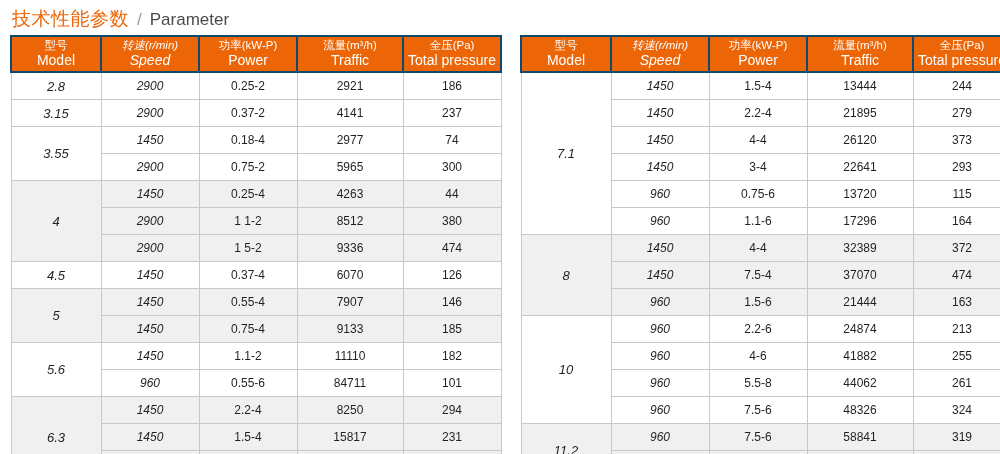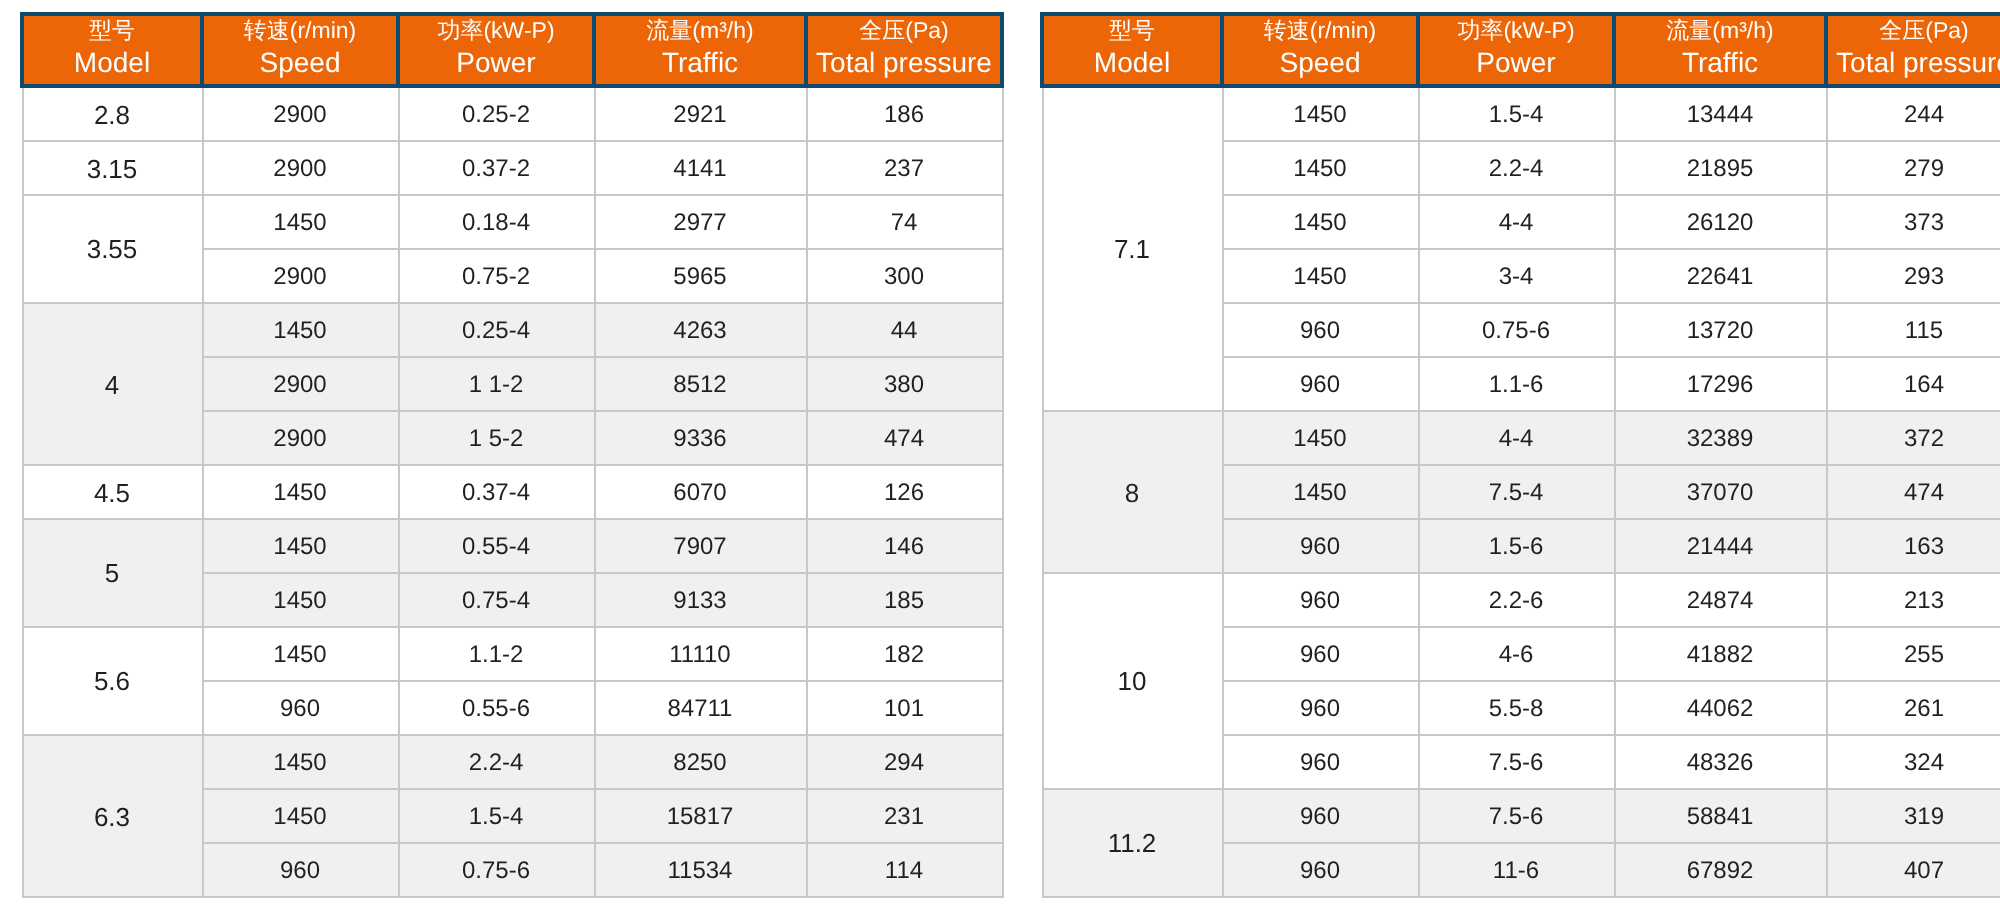--- a/index.html
+++ b/index.html
@@ -80,32 +80,38 @@
   }
   table.spec thead th .hd-en {
     display: block;
     font-size: 14px;
   }
   td.shade {
     background: #f0f0f0;
   }
   td.model {
     font-size: 13px;
+    font-style: italic;
   }
   .col-model { width: 88px; }
-  .col-speed { width: 96px; }
+  .col-speed { width: 96px; font-style: italic; }
   .col-power { width: 96px; }
   .col-traffic { width: 104px; }
   .col-press { width: 96px; }
 </style>
 </head>
 <body>
 
 <div class="page">
 
+  <div class="title-row">
+    <span class="title-cn">技术性能参数</span>
+    <span class="title-sep">/</span>
+    <span class="title-en">Parameter</span>
+  </div>
 
   <div class="tables">
     <table class="spec" id="left-table">
       <thead>
           <tr>
             <th class="col-model">
               <span class="hd-cn">型号</span>
               <span class="hd-en">Model</span>
             </th>
             <th class="col-speed">

